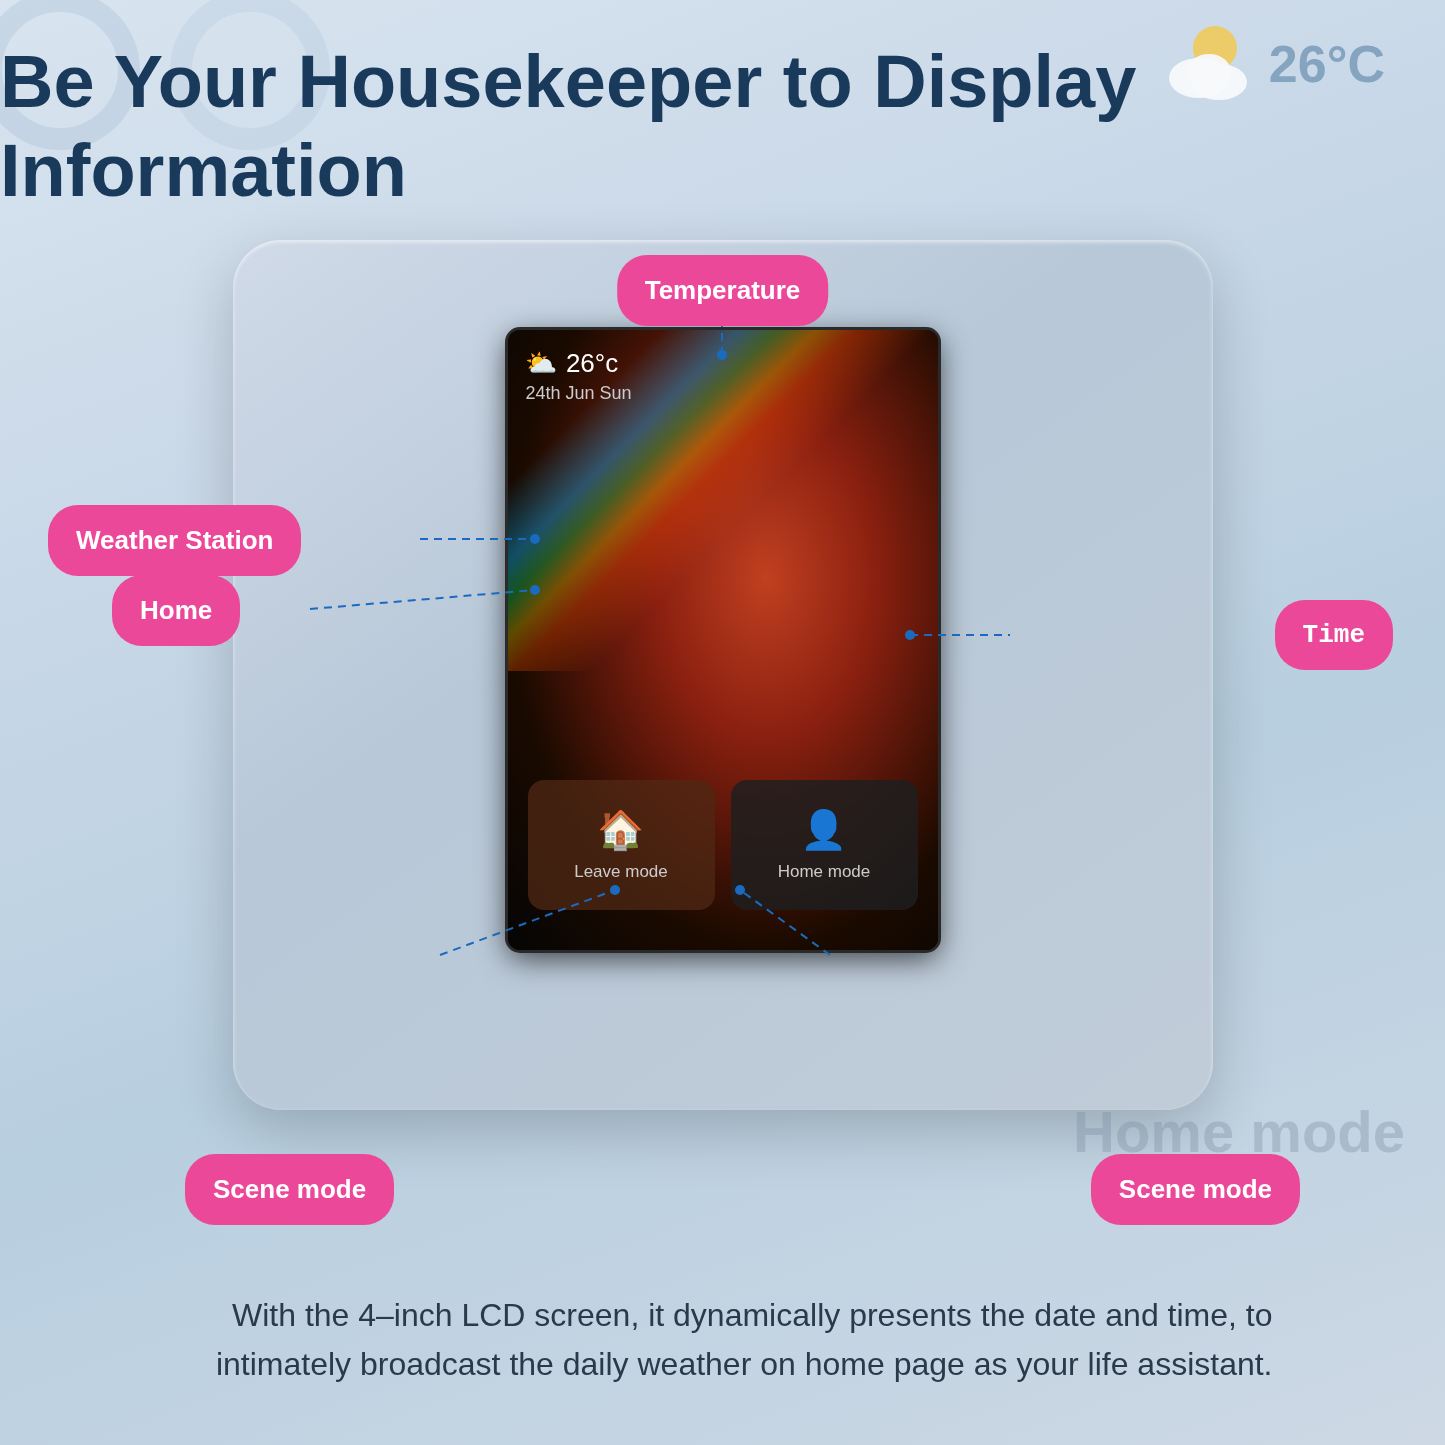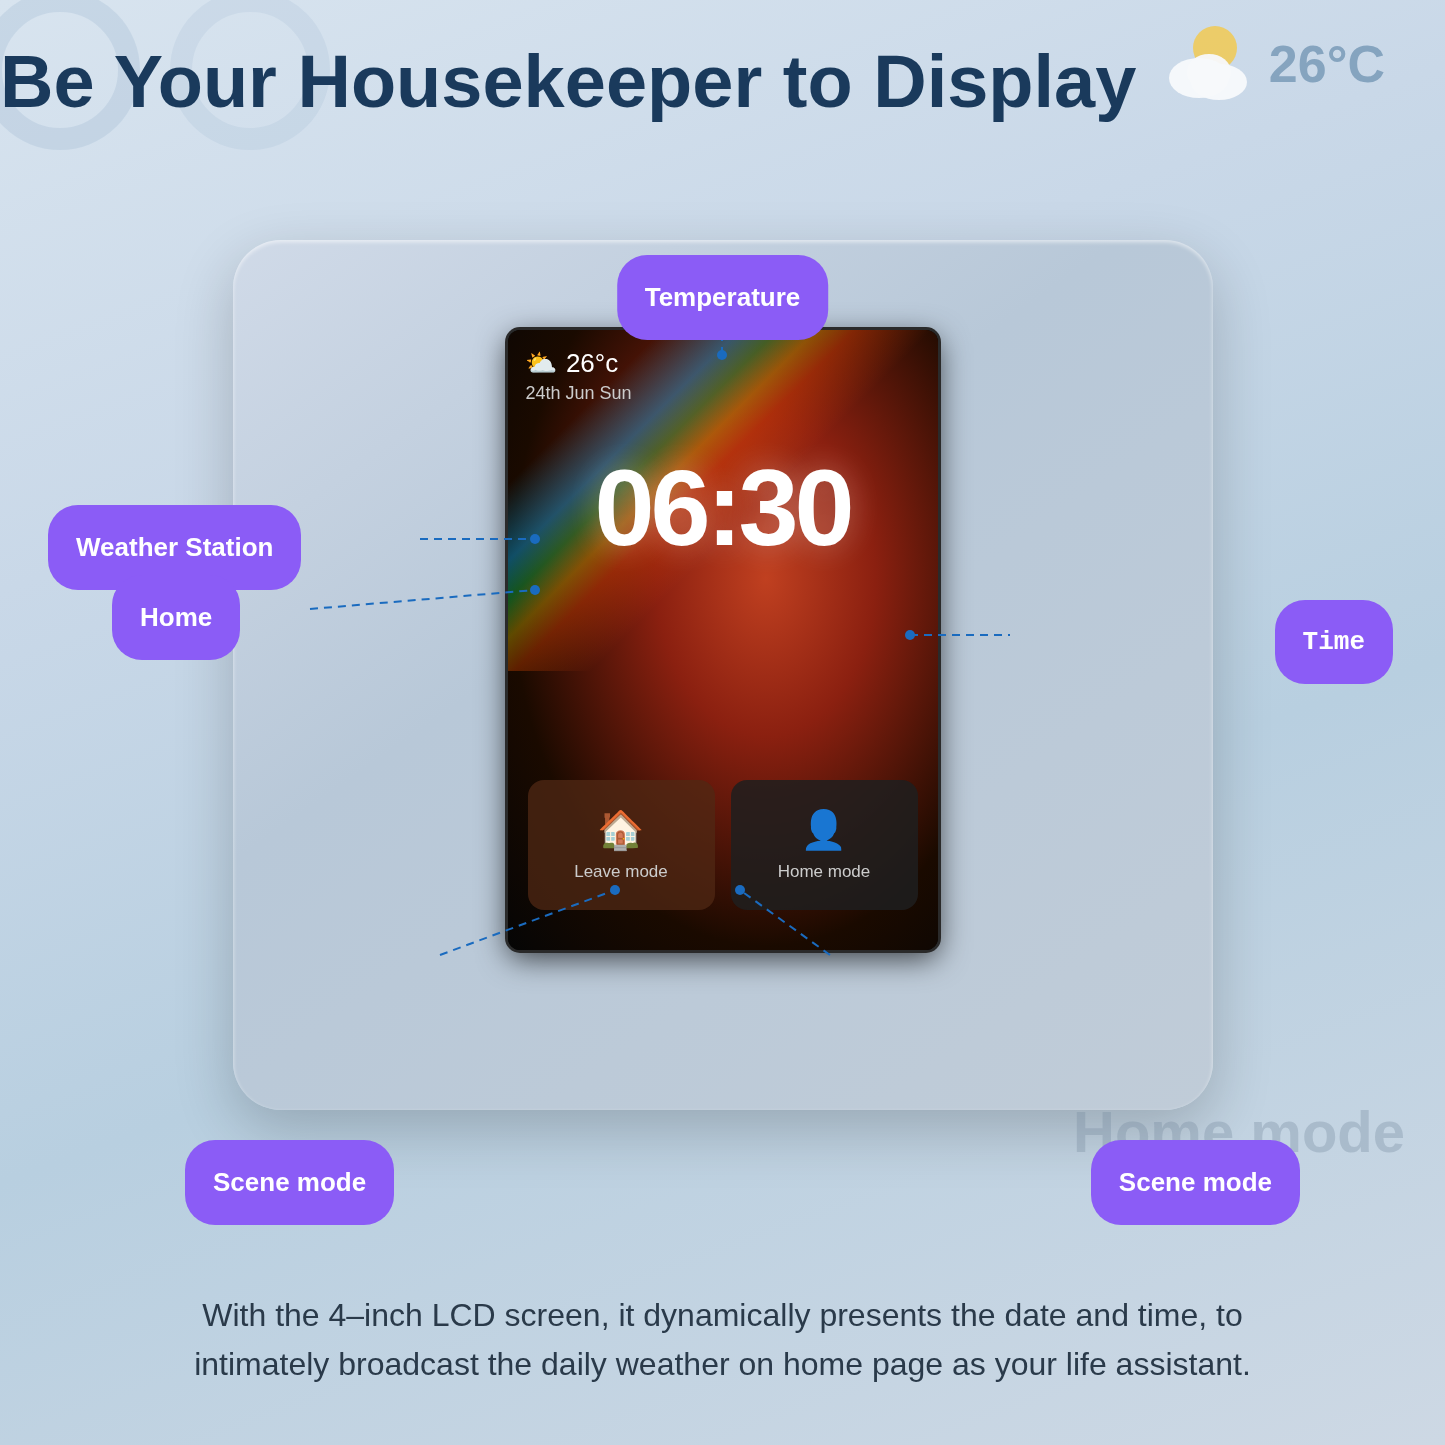--- a/index.html
+++ b/index.html
@@ -173,25 +173,25 @@
 
     .mode-label {
       font-size: 17px;
       color: #ccc;
       font-weight: 400;
     }
 
     
     .annotation {
       position: absolute;
-      background: #8b5cf6;
+      background: #ec4899;
       color: #fff;
       font-size: 26px;
       font-weight: 600;
-      padding: 27px 28px;
+      padding: 20px 28px;
       border-radius: 30px;
       white-space: nowrap;
       z-index: 20;
     }
 
     
     .ann-temperature {
       top: 255px;
       left: 50%;
       transform: translateX(-50%);
@@ -228,21 +228,21 @@
       right: 145px;
     }
 
     
     .bottom-text {
       position: absolute;
       bottom: 55px;
       left: 50%;
       transform: translateX(-50%);
       width: 1100px;
-      text-align: center;
+      text-align: right;
       font-size: 32px;
       color: #2a3a4a;
       line-height: 1.55;
     }
 
     
     .bg-locks {
       position: absolute;
       top: -20px;
       left: -30px;
@@ -300,40 +300,40 @@
     <ellipse cx="42" cy="58" rx="30" ry="20" fill="#fff" opacity="0.95"></ellipse>
     <ellipse cx="62" cy="62" rx="28" ry="18" fill="#fff" opacity="0.95"></ellipse>
     <ellipse cx="52" cy="52" rx="22" ry="18" fill="#fff" opacity="0.95"></ellipse>
   </svg>
   <span class="bg-temp-text">26°C</span>
 </div>
 
 <div class="page-title">
   <h1>
     <span>Be Your Housekeeper to Display</span><br>
+    <span>Information</span>
   </h1>
 </div>
 
 <div class="device-card">
 
   <div class="device-screen">
     <div class="screen-bg"></div>
     <div class="screen-streak"></div>
 
     <div class="screen-weather">
       <div class="screen-weather-row">
         <span class="weather-emoji">⛅</span>
         <span class="screen-temp">26°c</span>
       </div>
       <div class="screen-weather-row">
         <span class="screen-date">24th Jun Sun</span>
       </div>
     </div>
 
-    <div class="screen-time">06:30</div>
 
     <div class="screen-modes">
       <div class="mode-btn">
         <span class="mode-icon">🏠</span>
         <span class="mode-label">Leave mode</span>
       </div>
       <div class="mode-btn dark">
         <span class="mode-icon">👤</span>
         <span class="mode-label">Home mode</span>
       </div>

